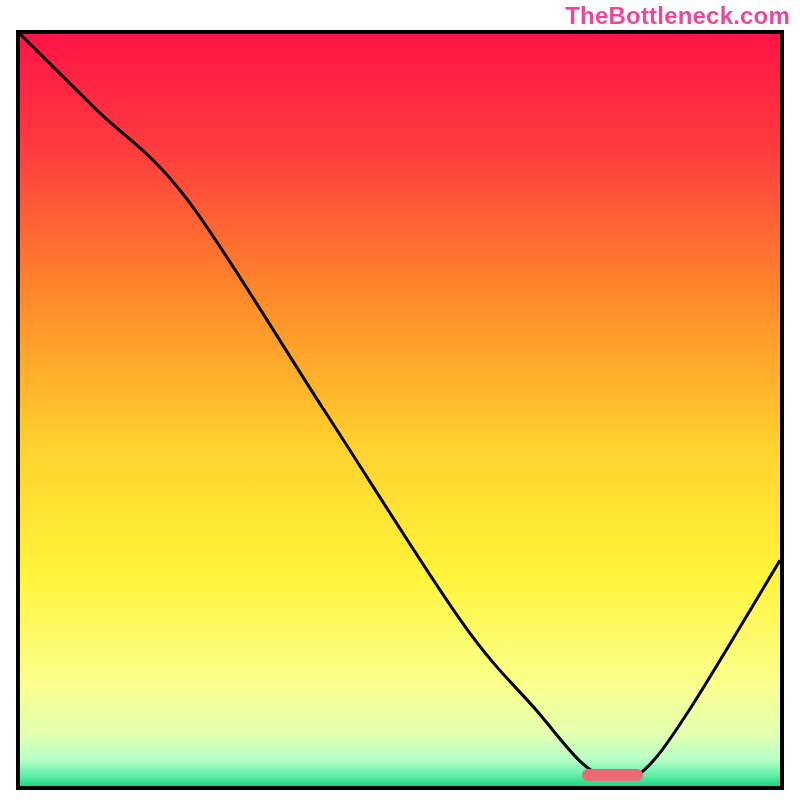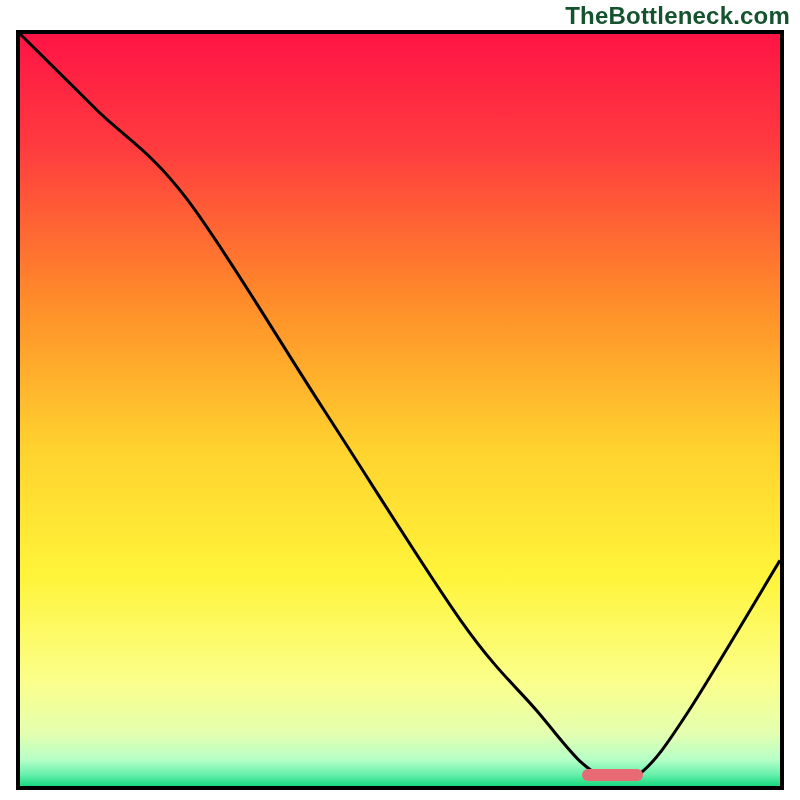--- a/index.html
+++ b/index.html
@@ -14,21 +14,21 @@
     position: relative;
     width: 800px;
     height: 800px;
   }
   .watermark {
     position: absolute;
     top: 2px;
     right: 10px;
     font-size: 24px;
     font-weight: 600;
-    color: #14532d;
+    color: #ec4899;
     letter-spacing: 0.2px;
     user-select: none;
   }
   .plot-frame {
     position: absolute;
     left: 16px;
     top: 30px;
     width: 768px;
     height: 760px;
     border: 4px solid #000;

